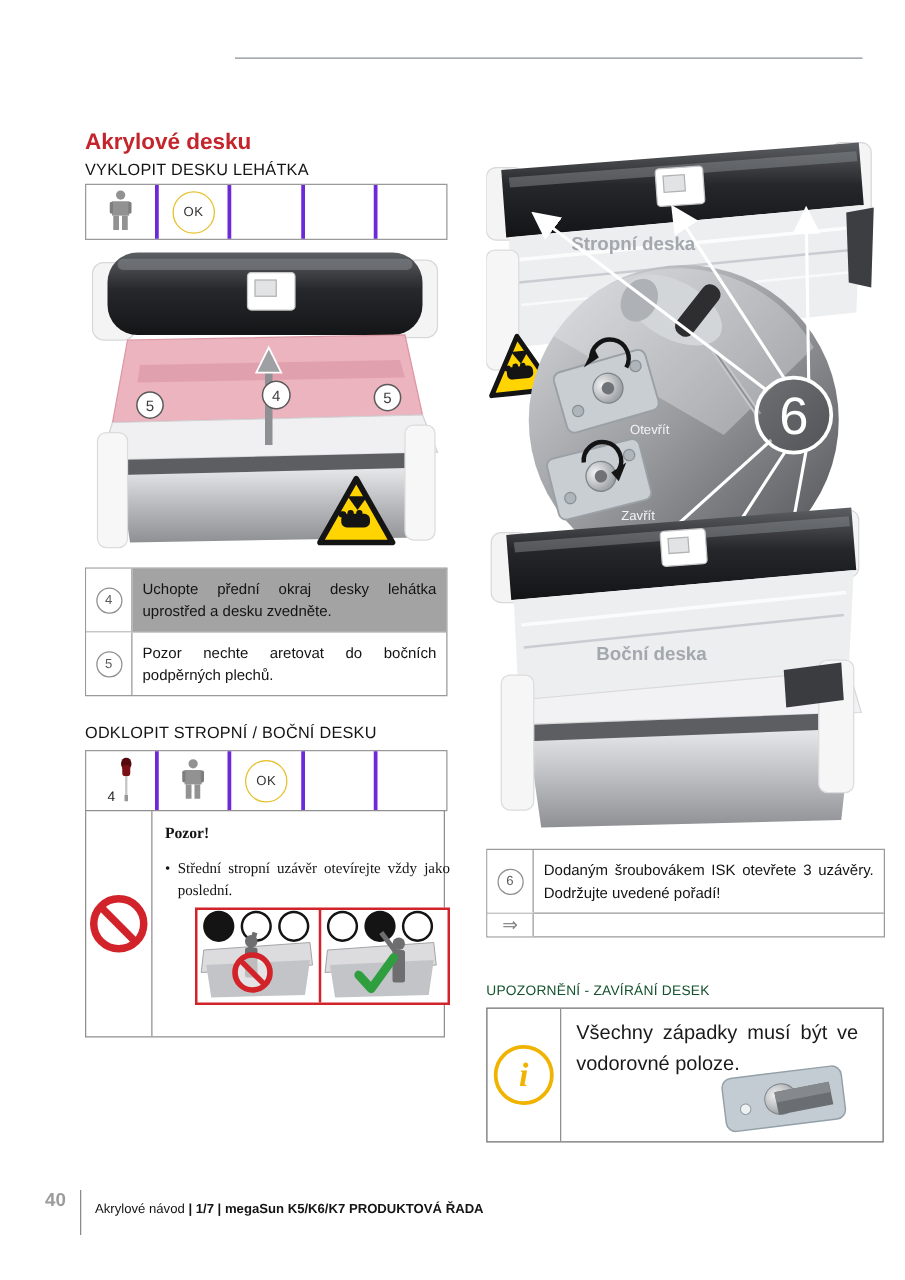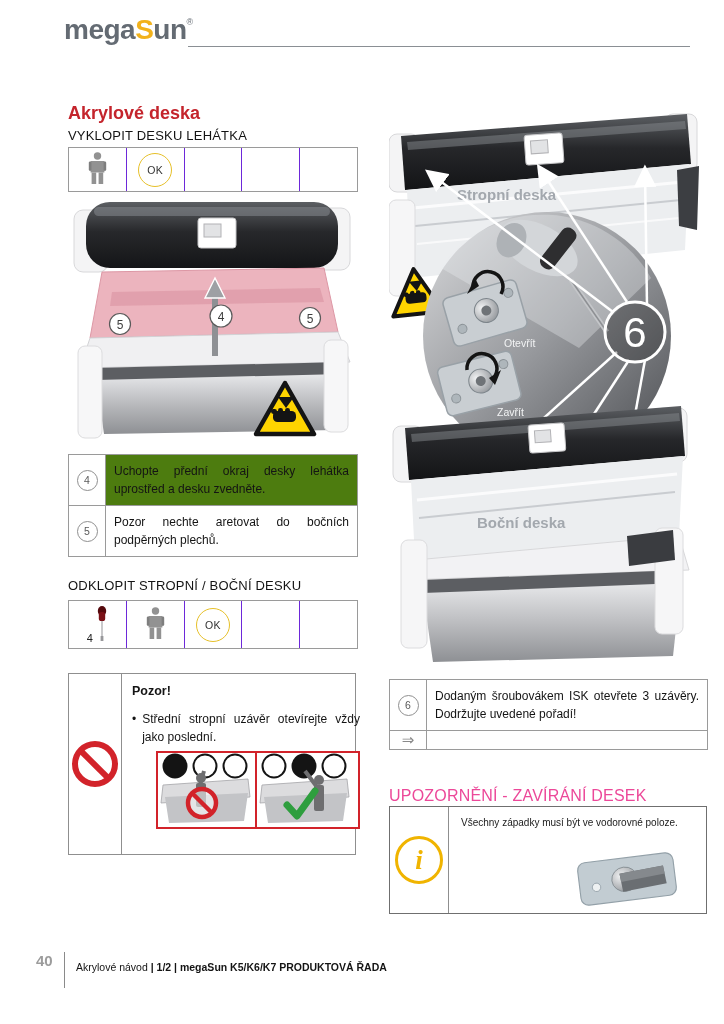--- a/index.html
+++ b/index.html
@@ -9,79 +9,76 @@
 
   
   .logo{font-weight:bold;font-size:28px;letter-spacing:-0.5px;color:#646b73;}
   .logo .s{color:#f2b21c;}
   .logo .reg{font-size:9px;vertical-align:14px;font-weight:normal;}
   .header-rule{border-top:1px solid #8a8f94;}
 
   
   .h-red{font-size:18px;font-weight:bold;color:#c4242c;}
   .h-sub{font-size:13px;font-weight:normal;color:#141414;letter-spacing:0.2px;}
-  .h-sub-light{font-size:16px;font-weight:normal;color:#ec4899;letter-spacing:0.2px;}
+  .h-sub-light{font-size:11px;font-weight:normal;color:#14532d;letter-spacing:0.2px;}
 
   
   .req{display:flex;border:1px solid #9a9a9a;background:#fff;}
-  .req-cell{flex:1;border-right:1px solid #6d28d9;display:flex;align-items:center;justify-content:center;gap:3px;}
+  .req-cell{flex:1;border-right:3px solid #6d28d9;display:flex;align-items:center;justify-content:center;gap:3px;}
   .req-cell:last-child{border-right:none;}
   .ok-badge{width:32px;height:32px;border:1.6px solid #e6c029;border-radius:50%;
             display:flex;align-items:center;justify-content:center;font-size:10.5px;color:#333;letter-spacing:0.4px;}
   .tool-count{font-size:11px;color:#222;align-self:flex-end;margin-bottom:4px;}
 
   
   .steps{border:1px solid #9a9a9a;}
   .step-row{display:flex;border-bottom:1px solid #9a9a9a;align-items:stretch;}
   .step-row:last-child{border-bottom:none;}
   .step-num{width:36px;flex:0 0 36px;border-right:1px solid #9a9a9a;
             display:flex;align-items:center;justify-content:center;background:#fff;}
   .num-circle{width:19px;height:19px;border:1px solid #8f8f8f;border-radius:50%;color:#5a5a5a;
               font-size:10.5px;display:flex;align-items:center;justify-content:center;}
   .step-text{flex:1;padding:7px 8px;font-size:12px;line-height:1.5;text-align:justify;color:#141414;}
-  .hl{background:#4d7c0f;}
+  .hl{background:#a3a3a3;}
   .arrow-glyph{font-size:15px;color:#8a8a8a;}
 
   
   .notice{border:1px solid #8f8f8f;display:flex;background:#fff;}
   .notice-left{flex:0 0 52px;border-right:1px solid #8f8f8f;display:flex;align-items:center;justify-content:center;}
   .notice-body{flex:1;padding:8px 10px;font-size:12px;line-height:1.5;color:#141414;}
   .notice-title{font-weight:bold;font-size:12.5px;margin-bottom:1px;}
   .bullet-row{display:flex;gap:6px;margin-top:9px;}
   .bullet-dot{flex:0 0 auto;}
   .redframe{margin:5px 0 0 24px;width:200px;border:2.5px solid #d2232a;display:flex;background:#fff;}
   .redframe .divider{width:2px;background:#d2232a;}
   .info-outer{border:1.5px solid #6f6f6f;display:flex;background:#fff;}
   .info-left{flex:0 0 58px;border-right:1px solid #8f8f8f;display:flex;align-items:center;justify-content:center;}
   .info-icon{width:42px;height:42px;border:3px solid #f0b400;border-radius:50%;
              display:flex;align-items:center;justify-content:center;
              font-family:"Liberation Serif",serif;font-style:italic;font-weight:bold;font-size:27px;color:#f0b400;}
-  .info-body{flex:1;position:relative;padding:8px 10px 0 12px;font-size:10px;line-height:1.55;text-align:justify;}
+  .info-body{flex:1;position:relative;padding:8px 10px 0 12px;font-size:16px;line-height:1.55;text-align:justify;}
   .prohibit{width:46px;height:46px;border-radius:50%;border:6px solid #d2232a;position:relative;background:#fff;box-sizing:border-box;}
   .prohibit:after{content:"";position:absolute;left:-2px;top:15px;width:38px;height:6px;background:#d2232a;transform:rotate(45deg);}
 
   
   .page-num{font-size:15px;font-weight:bold;color:#9c9c9c;}
   .footer-rule{width:1px;background:#8a8a8a;}
   .footer-text{font-size:10.5px;color:#141414;}
   .footer-text b{font-weight:bold;}
 
   svg text{font-family:"Liberation Sans",sans-serif;}
 </style>
 </head>
 <body>
 
 <div class="page">
 
-  <div class="abs logo" style="left:64px;top:14px;">
-    <span>mega</span><span class="s">S</span><span>un</span><span class="reg">®</span>
-  </div>
   <div class="abs header-rule" style="left:188px;top:46px;width:502px;"></div>
 
-  <div class="abs h-red" style="left:68px;top:103px;">Akrylové deska</div>
+  <div class="abs h-red" style="left:68px;top:103px;">Akrylové desku</div>
   <div class="abs h-sub" style="left:68px;top:128px;">VYKLOPIT DESKU LEHÁTKA</div>
 
   <div class="abs req" style="left:68px;top:147px;width:288px;height:43px;">
     <div class="req-cell">
       <svg width="21" height="35" viewBox="0 0 21 35">
         <circle cx="10.5" cy="4" r="3.7" fill="#929292"></circle>
         <rect x="3.6" y="9" width="13.8" height="11.5" fill="#929292"></rect>
         <rect x="1.8" y="9.4" width="2.6" height="9.5" rx="1.3" fill="#7e7e7e"></rect>
         <rect x="16.6" y="9.4" width="2.6" height="9.5" rx="1.3" fill="#7e7e7e"></rect>
         <rect x="4.6" y="20.5" width="4.6" height="11.5" fill="#929292"></rect>
@@ -185,21 +182,21 @@
         <rect x="11.6" y="20.5" width="4.6" height="11.5" fill="#929292"></rect>
       </svg>
     </div>
     <div class="req-cell">
       <div class="ok-badge">OK</div>
     </div>
     <div class="req-cell"></div>
     <div class="req-cell"></div>
   </div>
 
-  <div class="abs notice" style="left:68px;top:673px;width:288px;height:182px;box-sizing:border-box;">
+  <div class="abs notice" style="left:68px;top:648px;width:288px;height:182px;box-sizing:border-box;font-family:Liberation Serif, serif;">
     <div class="notice-left">
       <div class="prohibit"></div>
     </div>
     <div class="notice-body">
       <div class="notice-title">Pozor!</div>
       <div class="bullet-row">
         <span class="bullet-dot">•</span>
         <span style="text-align:justify;">Střední stropní uzávěr otevírejte vždy jako poslední.</span>
       </div>
       <div class="redframe">
@@ -389,16 +386,16 @@
           <polygon points="66,34 124,30 126,54 68,58" fill="#6a6e72"></polygon>
           <polygon points="66,34 124,30 125,41 67,45" fill="#85898d"></polygon>
         </g>
       </svg>
     </div>
   </div>
 
   <div class="abs page-num" style="left:36px;top:908px;margin-top:44px;">40</div>
   <div class="abs footer-rule" style="left:64px;top:952px;height:36px;"></div>
   <div class="abs footer-text" style="left:76px;top:961px;">
-    <span>Akrylové návod </span><b>| 1/2 | megaSun K5/K6/K7 PRODUKTOVÁ ŘADA</b>
+    <span>Akrylové návod </span><b>| 1/7 | megaSun K5/K6/K7 PRODUKTOVÁ ŘADA</b>
   </div>
 
 </div>
 
 </body></html>

